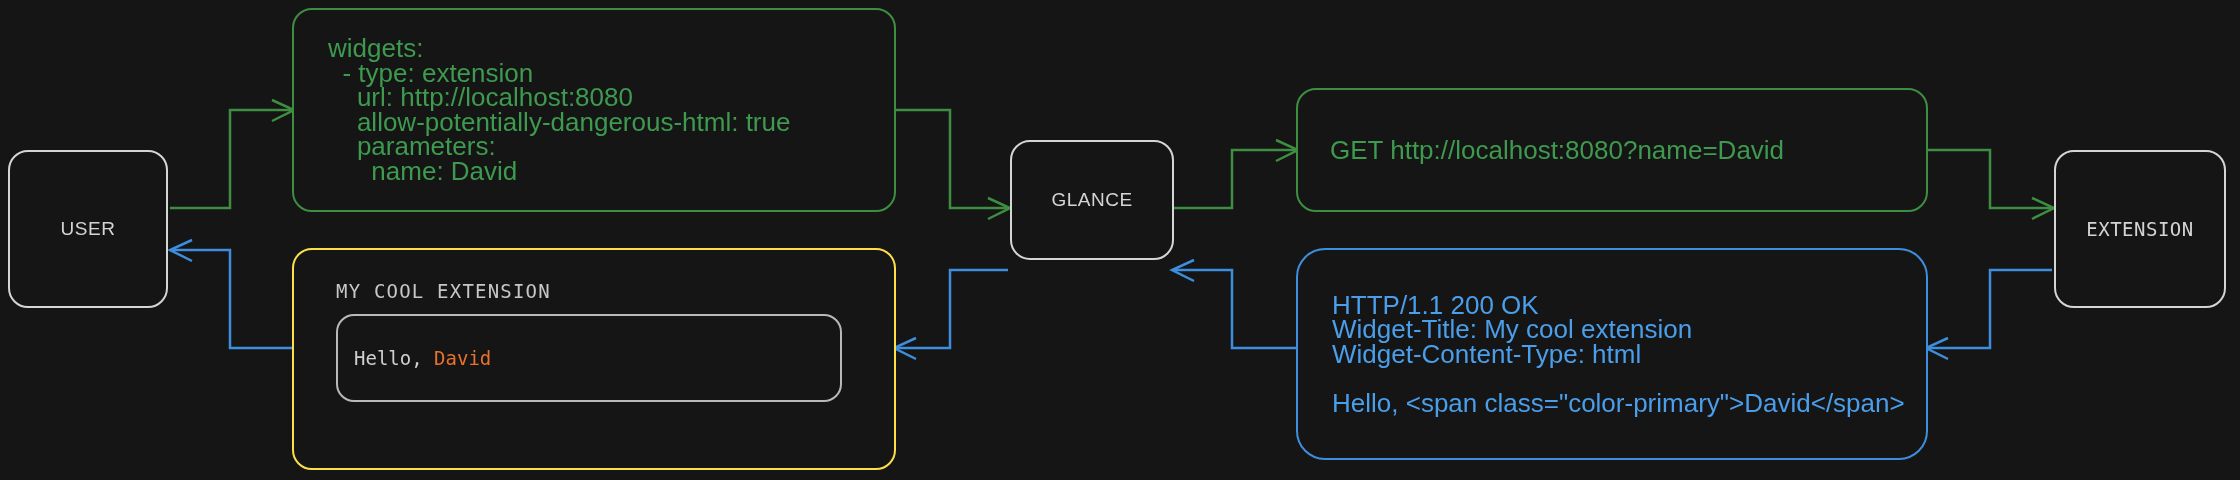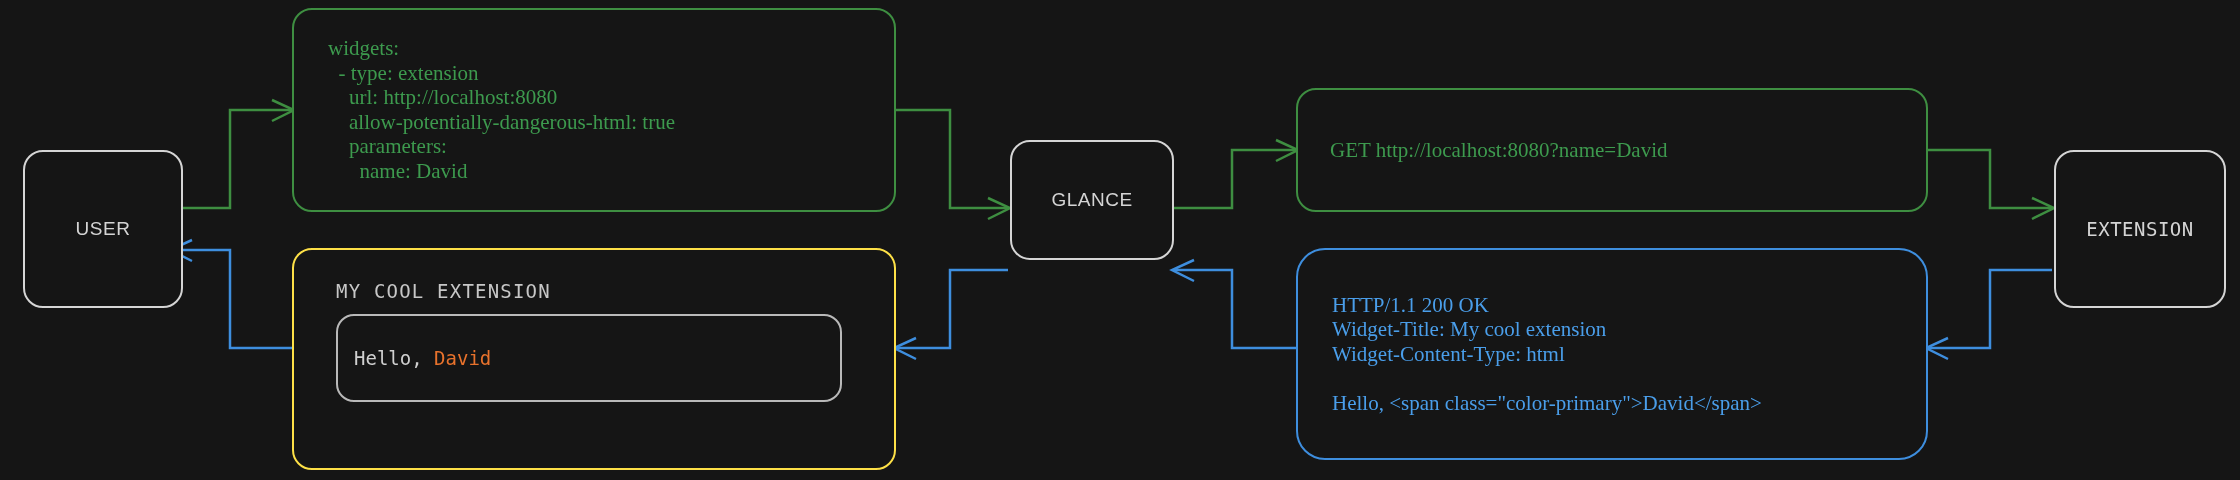--- a/index.html
+++ b/index.html
@@ -51,22 +51,22 @@
     border-radius: 20px;
     background: #151515;
     padding: 26px 34px;
   }
   .codebox.blue {
     border-color: #3e8ede;
     border-radius: 29px;
   }
   .codebox pre {
     margin: 0;
-    font-family: Liberation Serif, serif;
-    font-size: 21px;
+    font-family: Liberation Sans, sans-serif;
+    font-size: 26px;
     line-height: 24.5px;
     color: #3d9a4e;
     white-space: pre;
   }
   .codebox.blue pre {
     color: #4a9eea;
   }
   .widgetbox {
     position: absolute;
     box-sizing: border-box;
@@ -130,21 +130,21 @@
     <path d="M1296,348 L1232,348 L1232,270 L1174,270" fill="none" stroke="#3e8ede" stroke-width="2.5"></path>
     <path d="M1194,260 L1172,270 L1194,281" fill="none" stroke="#3e8ede" stroke-width="2.5"></path>
 
     <path d="M1008,270 L950,270 L950,348 L896,348" fill="none" stroke="#3e8ede" stroke-width="2.5"></path>
     <path d="M916,338 L894,348 L916,359" fill="none" stroke="#3e8ede" stroke-width="2.5"></path>
 
     <path d="M292,348 L230,348 L230,250 L172,250" fill="none" stroke="#3e8ede" stroke-width="2.5"></path>
     <path d="M192,240 L170,250 L192,261" fill="none" stroke="#3e8ede" stroke-width="2.5"></path>
   </svg>
 
-  <div class="node" style="left:23px; top:150px; width:160px; height:158px;">
+  <div class="node" style="left:8px; top:150px; width:160px; height:158px;">
     <span class="node-label sans">USER</span>
   </div>
 
   <div class="node" style="left:1010px; top:140px; width:164px; height:120px;">
     <span class="node-label sans">GLANCE</span>
   </div>
 
   <div class="node" style="left:2054px; top:150px; width:172px; height:158px;">
     <span class="node-label mono">EXTENSION</span>
   </div>

